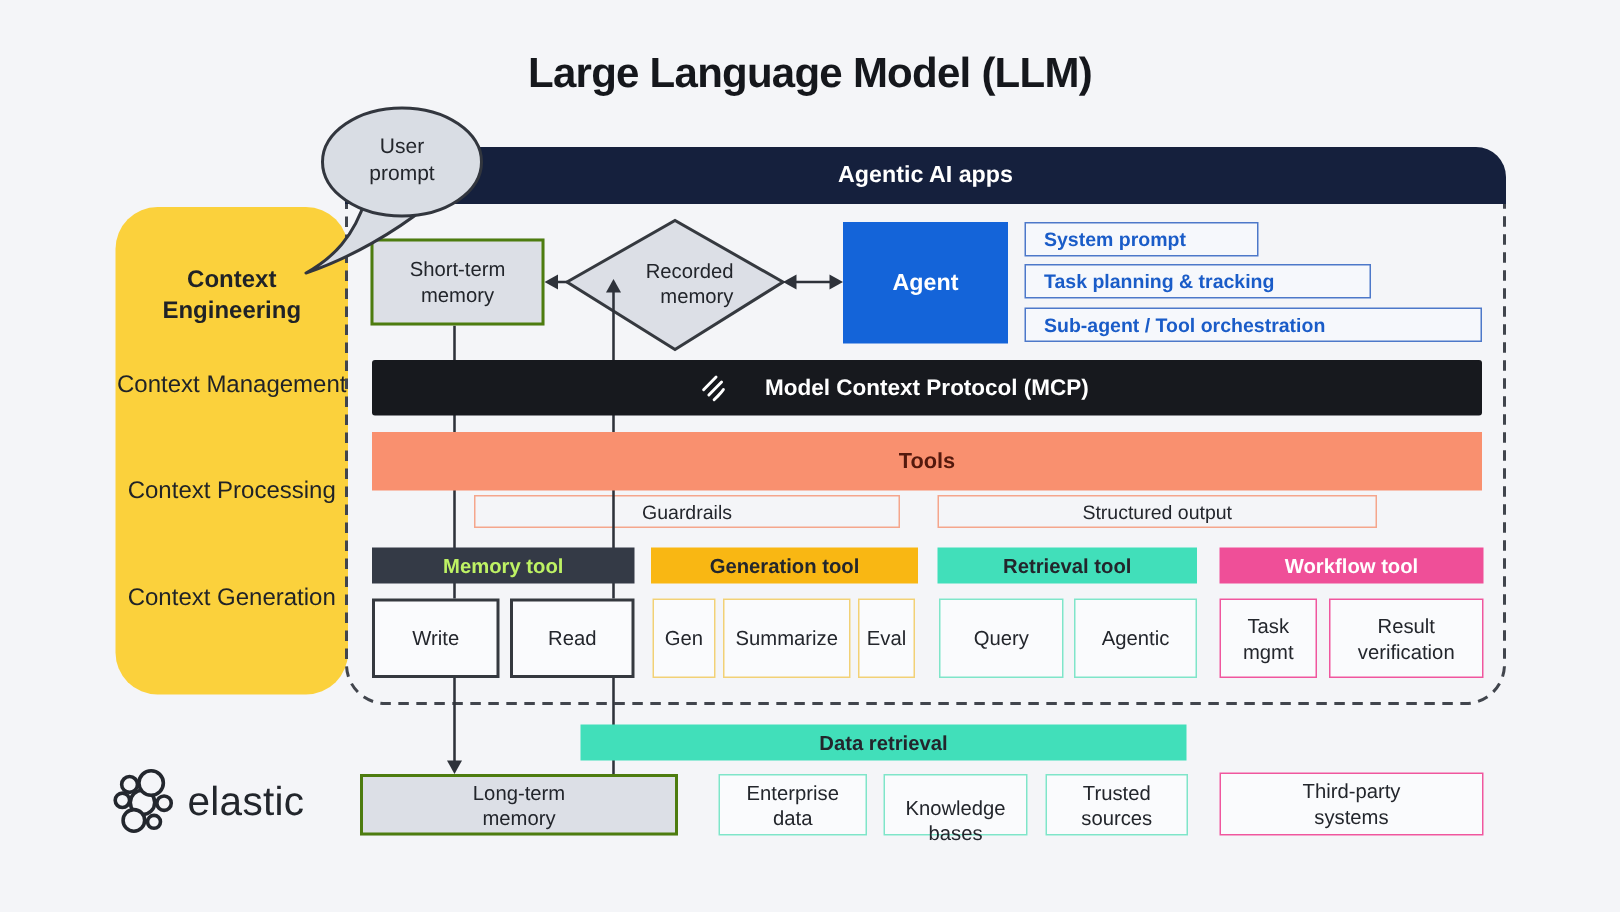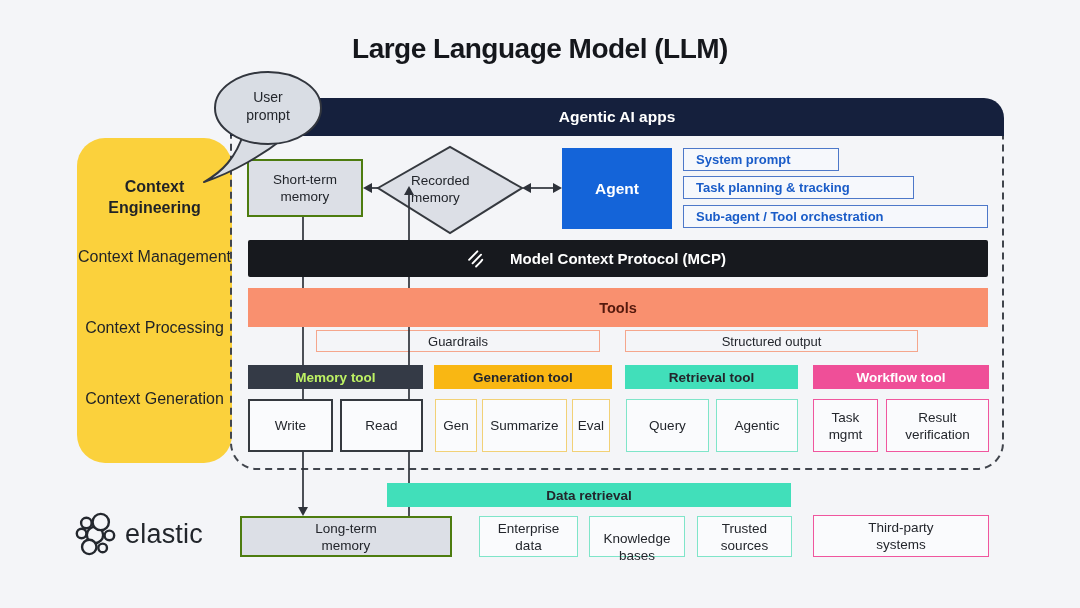--- a/index.html
+++ b/index.html
@@ -20,21 +20,21 @@
   .ypanel{left:77px;top:138px;width:155px;height:325px;border-radius:28px;background:#fbd13c;}
   .ctx{left:77px;width:155px;font-size:16px;line-height:21px;text-align:center;color:#1f2227;z-index:1;}
   .ctx.head{font-weight:700;}
 
   .navybar{left:230px;top:98px;width:774px;height:38px;background:#15203d;border-radius:20px 20px 0 0;
            font-size:15.5px;font-weight:700;color:#fff;}
 
   .graybox{background:#dcdfe6;border:2px solid #4d7c0f;font-size:13.5px;line-height:17px;color:#22252b;}
   .shortterm{left:247px;top:159px;width:116px;height:58px;}
   .longterm{left:240px;top:516px;width:212px;height:41px;}
-  .diamond-label{left:400px;top:172px;width:100px;font-size:13.5px;line-height:17px;text-align:left;color:#22252b;z-index:3;}
+  .diamond-label{left:400px;top:172px;width:100px;font-size:13.5px;line-height:17px;text-align:right;color:#22252b;z-index:3;}
 
   .agent{left:562px;top:148px;width:110px;height:81px;background:#1464d9;color:#fff;font-weight:700;font-size:15.5px;}
 
   .cap{left:683px;height:23px;border:1.5px solid #4d78c9;background:#f6f8fc;color:#1a5cc8;
        font-size:13px;font-weight:700;display:flex;align-items:center;padding-left:12px;}
   .cap1{top:148px;width:156px;}
   .cap2{top:176px;width:231px;}
   .cap3{top:205px;width:305px;}
 
   .mcpbar{left:248px;top:240px;width:740px;height:37px;background:#17191e;border-radius:2px;}

